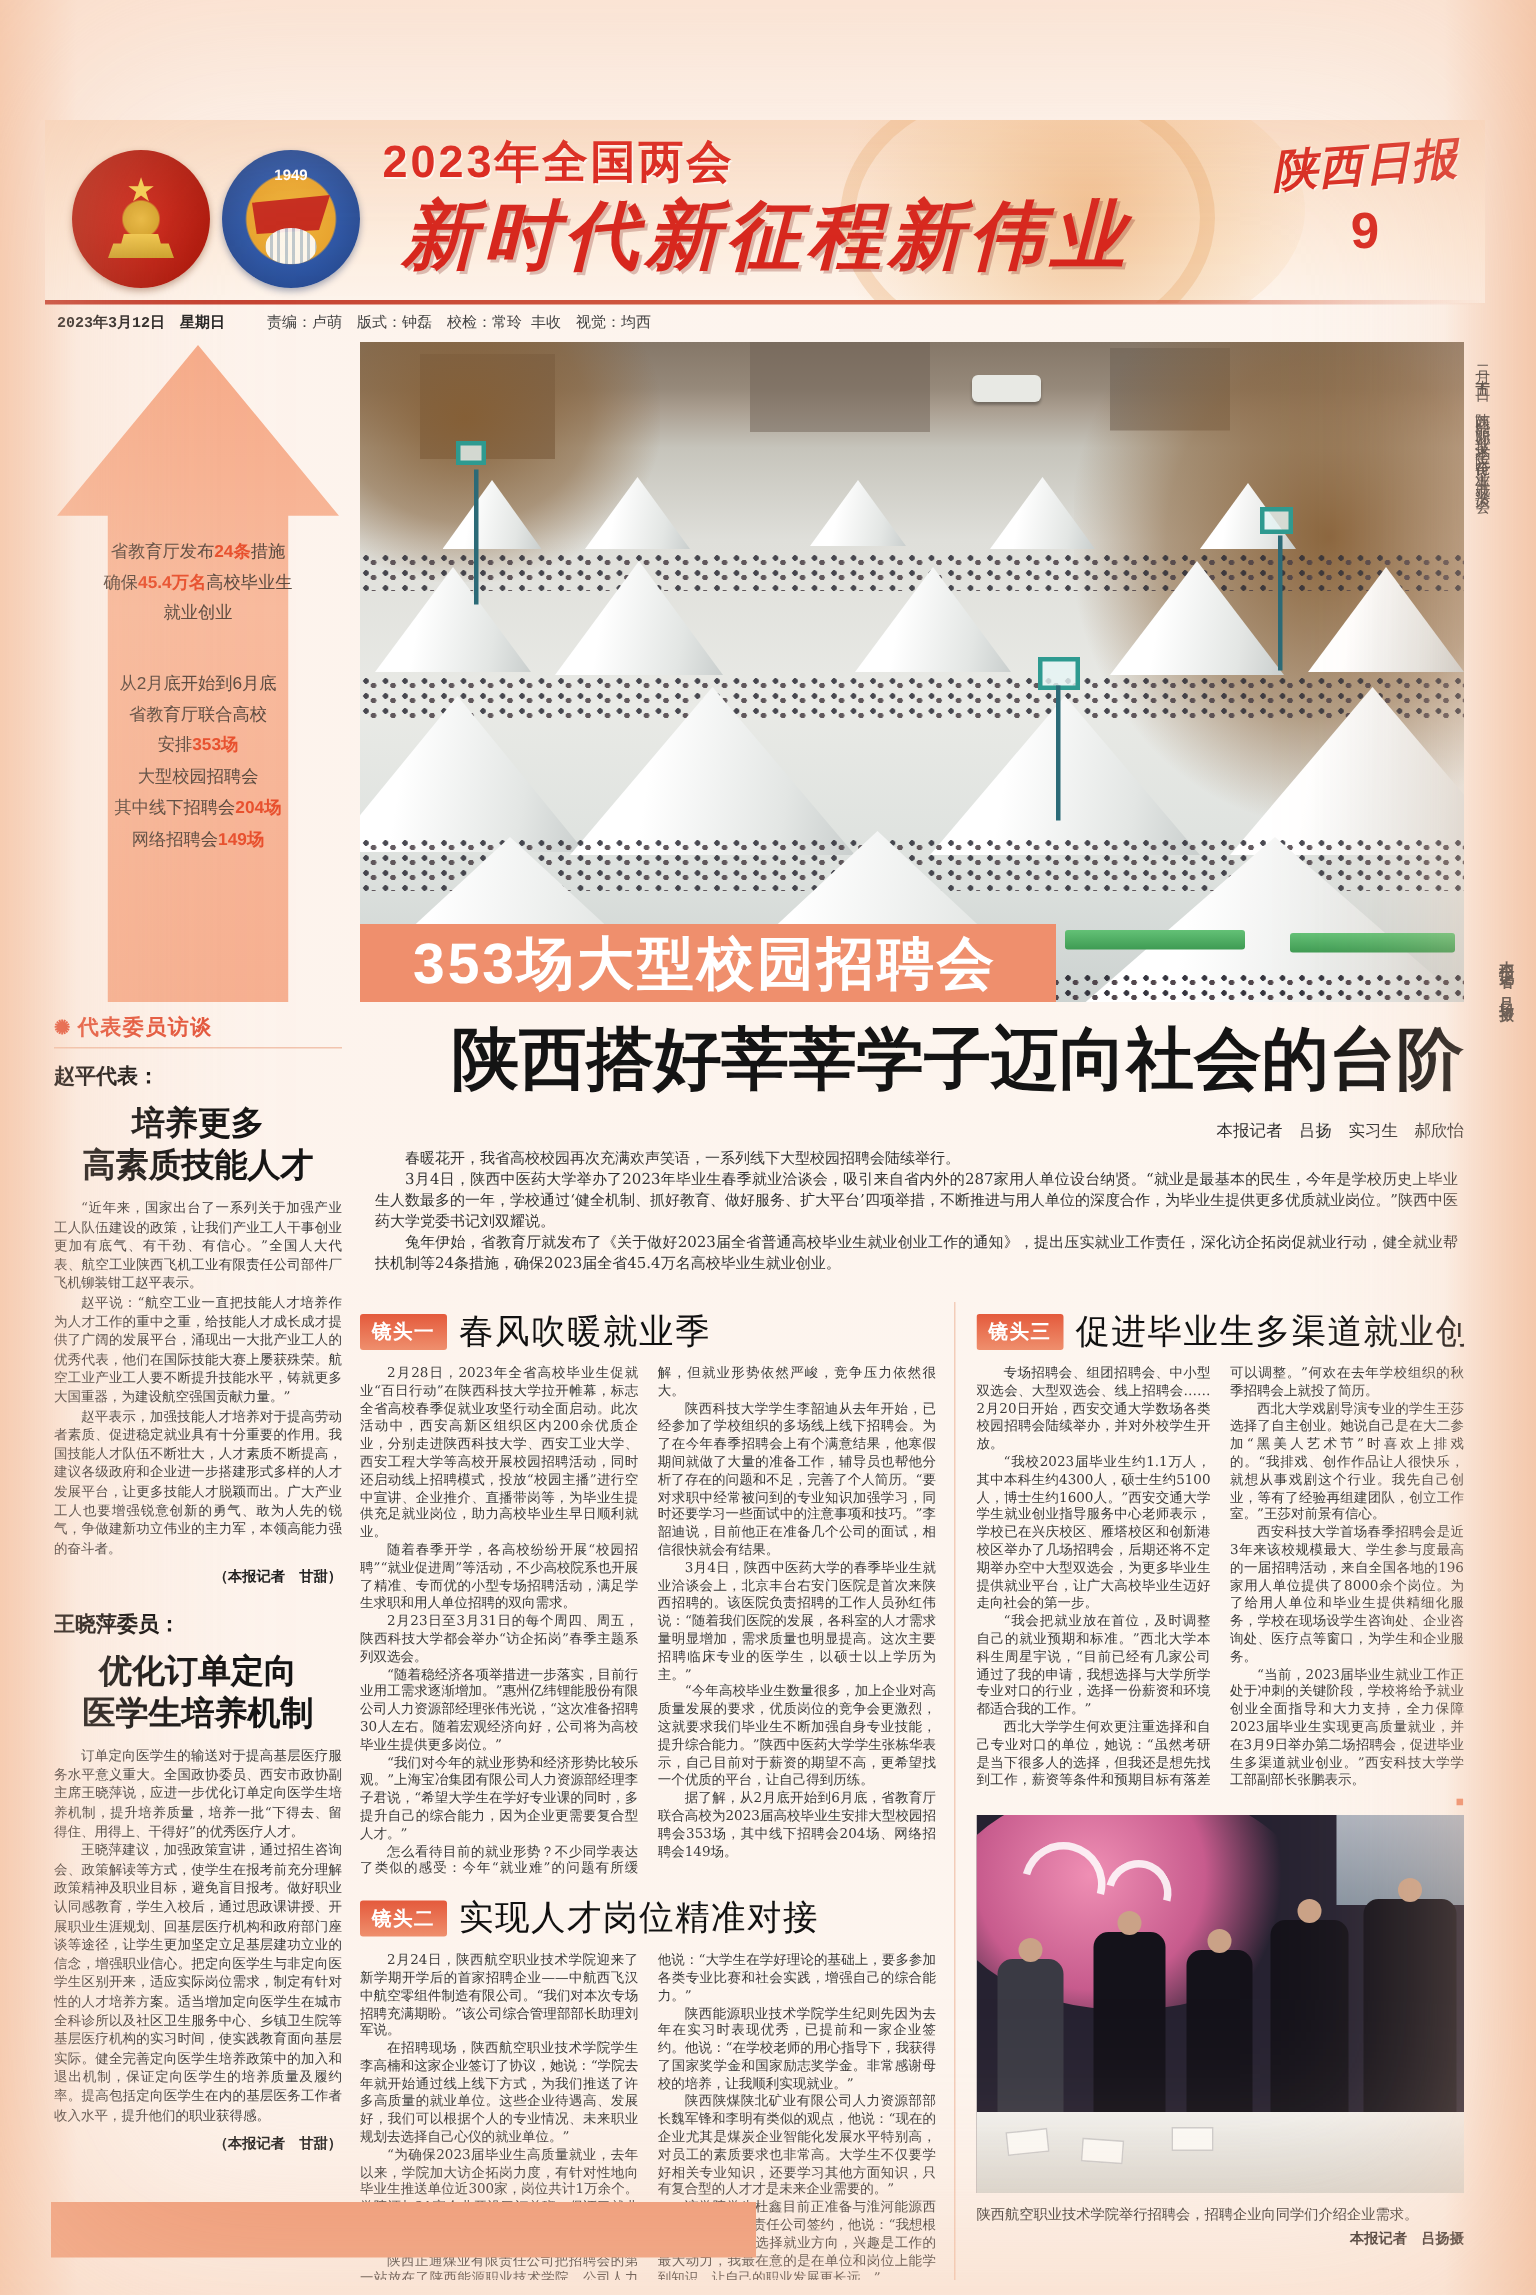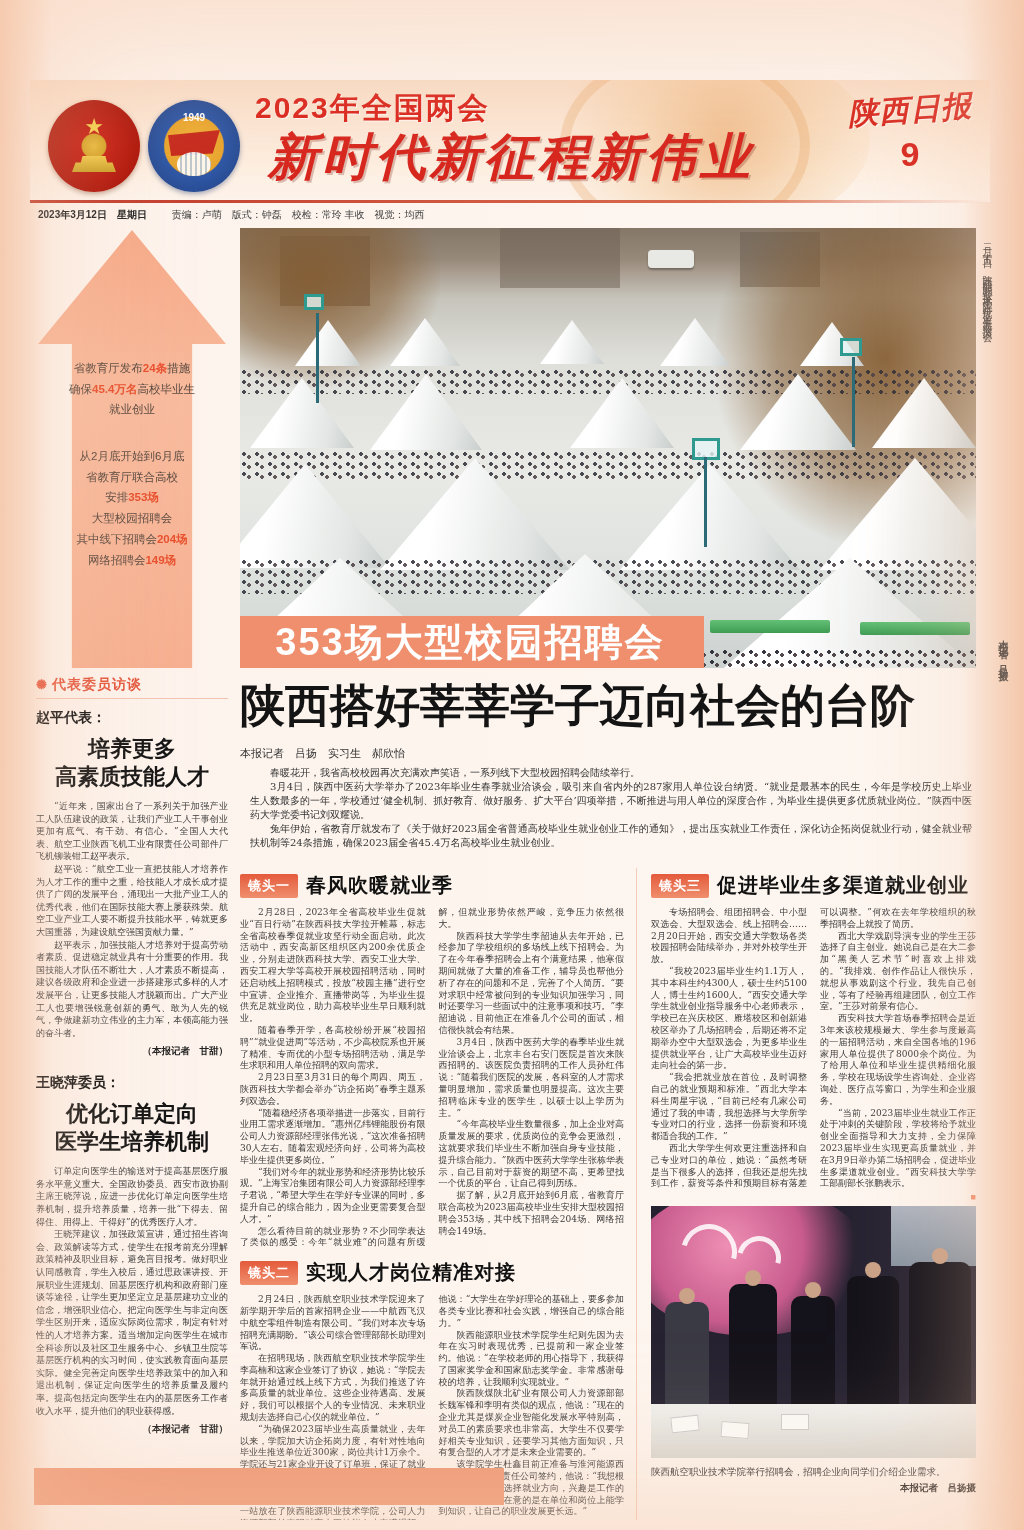--- a/index.html
+++ b/index.html
@@ -20,21 +20,21 @@
   .topline{position:absolute;left:225px;top:8px;font-size:30px;font-weight:900;color:#da251c;
        letter-spacing:2px;text-shadow:1px 1px 0 rgba(255,255,255,.7);}
   .mainline{position:absolute;left:218px;top:44px;font-size:50px;font-weight:900;color:#d7261d;
        letter-spacing:4px;font-style:italic;text-shadow:2px 2px 0 rgba(120,20,10,.25);margin-left:20px;}
   .masthead{position:absolute;right:18px;top:10px;text-align:center;}
   .paper-name{font-size:30px;font-weight:900;color:#d7261d;font-style:italic;letter-spacing:1px;
        transform:rotate(-4deg);text-shadow:1px 1px 0 rgba(255,255,255,.6);}
   .page-num{font-size:34px;font-weight:900;color:#d7261d;margin-top:4px;}
   .red-rule{position:absolute;left:30px;top:200px;width:960px;height:3px;
        background:linear-gradient(90deg,#c0392b 0%,#d86a4d 70%,rgba(216,106,77,0) 100%);}
-  .dateline{position:absolute;left:38px;top:208px;width:900px;font-size:10px;color:#444;}
+  .dateline{position:absolute;left:38px;top:208px;width:900px;font-size:10px;color:#444;font-family:Liberation Mono, monospace;}
   .dateline b{margin-right:22px;color:#222;}
 
   
   .emblem{position:absolute;border-radius:50%;z-index:5;}
   .emb-national{left:48px;top:100px;width:92px;height:92px;
        background:radial-gradient(circle,#e8b93d 0%,#d4a327 18%,#c41e12 20%,#a91408 78%,#d9a830 80%,#b98a1c 100%);
        box-shadow:0 2px 5px rgba(100,40,10,.4);}
   .emb-national .star{position:absolute;left:50%;top:14px;transform:translateX(-50%);color:#f3cf4e;font-size:22px;}
   .emb-national .gate{position:absolute;left:50%;bottom:20px;transform:translateX(-50%);width:44px;height:16px;
        background:linear-gradient(180deg,#f0c84a,#caa028);clip-path:polygon(0 100%,8% 40%,20% 40%,24% 0,76% 0,80% 40%,92% 40%,100% 100%);}
@@ -82,37 +82,37 @@
   .photo-banner{position:absolute;left:-4px;bottom:0;width:468px;height:52px;background:#ef8f6d;
        display:flex;align-items:center;justify-content:center;z-index:6;}
   .photo-banner span{color:#fff;font-size:38px;font-weight:700;letter-spacing:2px;white-space:nowrap;}
 
   
   .vcap{position:absolute;left:980px;top:236px;width:30px;height:430px;}
   .vcap div{writing-mode:vertical-rl;font-family:"DejaVu Serif",serif;font-size:10px;letter-spacing:3px;color:#333;}
   .vcap .vcredit{position:absolute;right:0;bottom:0;font-weight:700;}
 
   
-  .headline-block{position:absolute;left:240px;top:676px;width:736px;text-align:left;}
+  .headline-block{position:absolute;left:240px;top:676px;width:736px;text-align:right;}
   .headline{font-size:45px;font-weight:900;color:#141414;letter-spacing:0px;margin:0;white-space:nowrap;}
   .byline{font-size:11px;color:#333;margin-top:10px;font-family:"DejaVu Serif",serif;}
 
   
   .intro{position:absolute;left:250px;top:766px;width:722px;
        font-family:"DejaVu Serif",serif;font-size:10px;line-height:14px;text-align:justify;color:#333;}
   .intro p{margin:0;text-indent:2em;}
 
   
   .columns{position:absolute;left:240px;top:868px;width:736px;height:652px;display:flex;gap:14px;}
   .col-left{width:390px;border-right:1px solid #f3cdb9;padding-right:12px;overflow:hidden;}
   .col-right{width:330px;overflow:hidden;}
   .sec-head{display:flex;align-items:center;gap:8px;margin:4px 0 8px;}
   .badge{background:linear-gradient(180deg,#e45a3c,#ef8f6d);color:#fff;font-size:13px;font-weight:900;
        padding:3px 8px;border-radius:2px;letter-spacing:1px;white-space:nowrap;}
-  .sec-title{font-size:20px;font-weight:700;color:#111;letter-spacing:1px;white-space:nowrap;}
+  .sec-title{font-size:23px;font-weight:400;color:#111;letter-spacing:1px;white-space:nowrap;}
   .sec-body{column-count:2;column-gap:13px;font-family:"DejaVu Serif",serif;font-size:9px;line-height:11.8px;
        text-align:justify;color:#3a3a3a;margin-bottom:10px;}
   .sec-body p{margin:0;text-indent:2em;}
   .endmark{text-align:right;color:#ef8f6d;font-size:9px;margin-top:2px;}
 
   
   .bphoto{position:absolute;left:0;top:0;width:100%;height:100%;background:#262231;overflow:hidden;}
   .bphoto-wrap{position:relative;width:330px;height:252px;margin-top:4px;}
   .pinkblob{position:absolute;left:-20px;top:-20px;width:240px;height:150px;border-radius:50%;
        background:radial-gradient(circle at 40% 40%,#ef8fb4 0%,#c75b8d 45%,rgba(120,50,90,0) 75%);}

